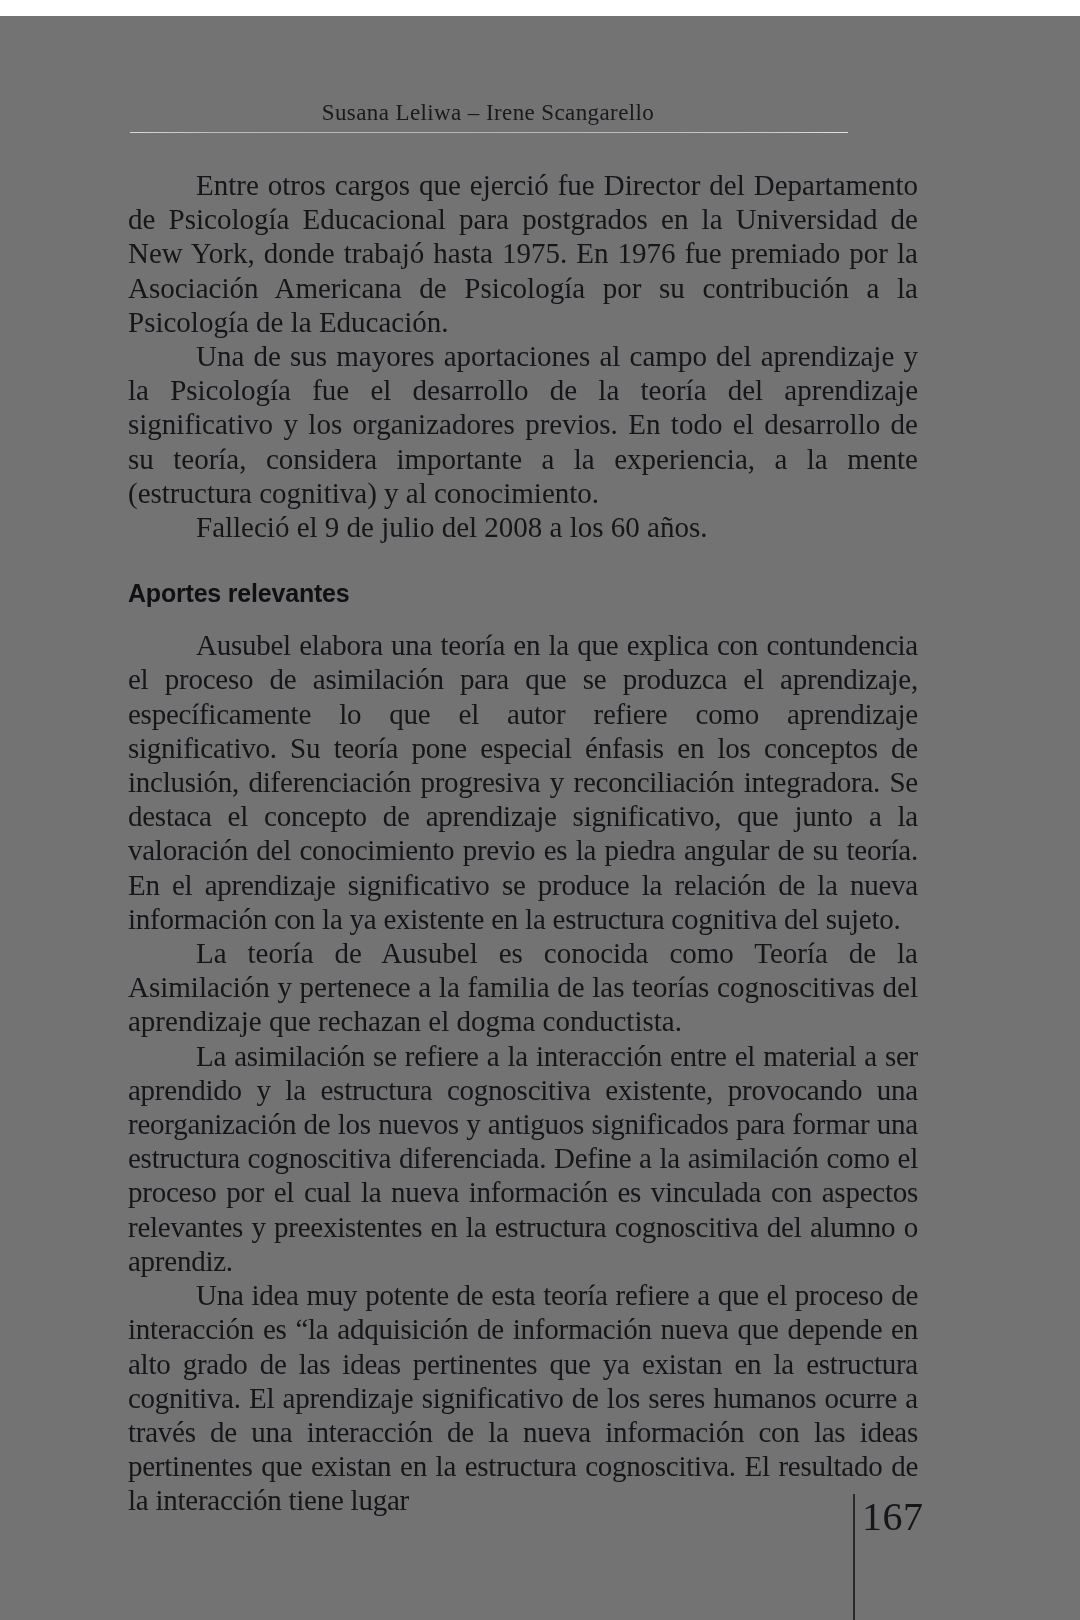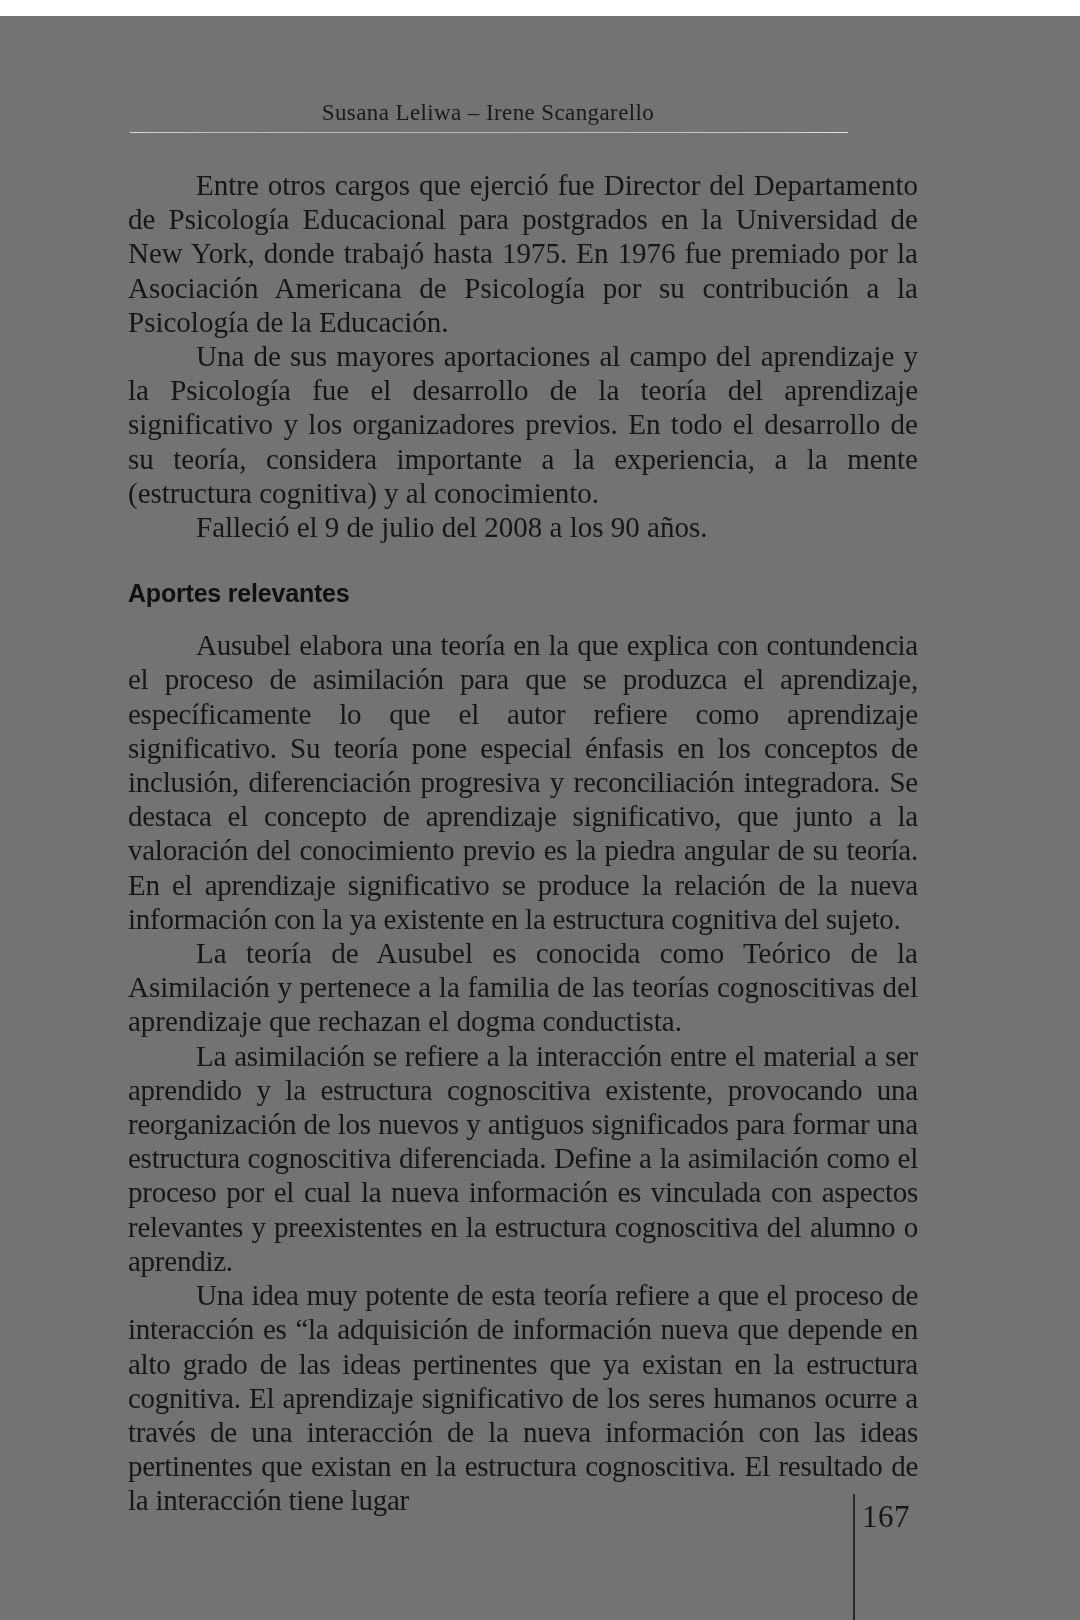--- a/index.html
+++ b/index.html
@@ -80,21 +80,21 @@
     line-height: 34px;
     letter-spacing: -0.2px;
     color: #101014;
   }
 
   
   .folio {
     position: absolute;
     left: 862px;
     top: 1482px;
-    font-size: 31px;
+    font-size: 40px;
     line-height: 38px;
     color: #16161a;
     letter-spacing: 0.5px;
   }
 
   .folio-rule {
     position: absolute;
     left: 853px;
     top: 1478px;
     width: 2px;
@@ -109,29 +109,29 @@
 
   <div class="running-head">Susana Leliwa – Irene Scangarello</div>
   <div class="head-rule"></div>
 
   <div class="column">
 
     <p class="body-par">Entre otros cargos que ejerció fue Director del Departamento de Psicología Educacional para postgrados en la Universidad de New York, donde trabajó hasta 1975. En 1976 fue premiado por la Asociación Americana de Psicología por su contribución a la Psicología de la Educación.</p>
 
     <p class="body-par">Una de sus mayores aportaciones al campo del aprendizaje y la Psicología fue el desarrollo de la teoría del aprendizaje significativo y los organizadores previos. En todo el desarrollo de su teoría, considera importante a la experiencia, a la mente (estructura cognitiva) y al conocimiento.</p>
 
-    <p class="body-par">Falleció el 9 de julio del 2008 a los 90 años.</p>
+    <p class="body-par">Falleció el 9 de julio del 2008 a los 60 años.</p>
 
     <div class="heading-block">
       <h2 class="heading">Aportes relevantes</h2>
     </div>
 
     <p class="body-par snug">Ausubel elabora una teoría en la que explica con contundencia el proceso de asimilación para que se produzca el aprendizaje, específicamente lo que el autor refiere como aprendizaje significativo. Su teoría pone especial énfasis en los conceptos de inclusión, diferenciación progresiva y reconciliación integradora. Se destaca el concepto de aprendizaje significativo, que junto a la valoración del conocimiento previo es la piedra angular de su teoría. En el aprendizaje  significativo se produce la relación de la nueva información con la ya existente en la estructura cognitiva del sujeto.</p>
 
-    <p class="body-par">La teoría de Ausubel es conocida como Teórico de la Asimilación y pertenece a la familia de las teorías cognoscitivas del aprendizaje que rechazan el dogma conductista.</p>
+    <p class="body-par">La teoría de Ausubel es conocida como Teoría de la Asimilación y pertenece a la familia de las teorías cognoscitivas del aprendizaje que rechazan el dogma conductista.</p>
 
     <p class="body-par snug">La asimilación se refiere a la interacción entre el material a ser aprendido y la estructura cognoscitiva existente, provocando una reorganización de los nuevos y antiguos significados para formar una estructura cognoscitiva diferenciada. Define a la asimilación como el proceso por el cual la nueva información es vinculada con aspectos relevantes y preexistentes en la estructura cognoscitiva del alumno o aprendiz.</p>
 
     <p class="body-par snug">Una idea muy potente de esta teoría refiere a que el proceso de interacción es “la adquisición de información nueva que depende en alto grado de las ideas pertinentes que ya existan en la estructura cognitiva. El aprendizaje significativo de los seres humanos ocurre a través de una interacción de la nueva información con las ideas pertinentes que existan en la estructura cognoscitiva. El resultado de la interacción tiene lugar</p>
 
   </div>
 
   <div class="folio-rule"></div>
   <div class="folio">167</div>
 

